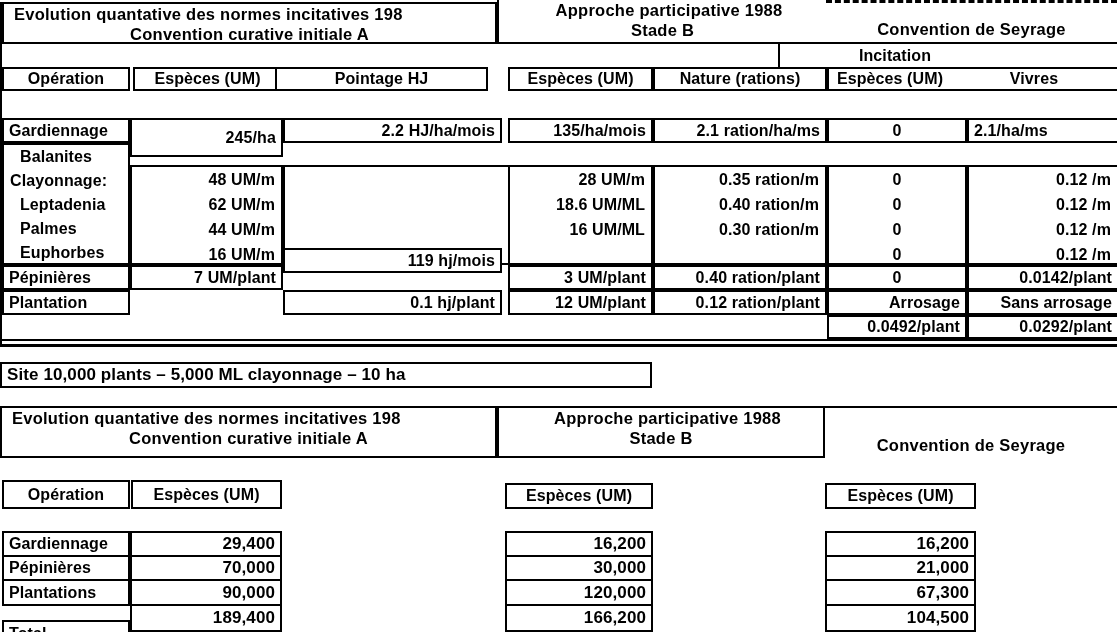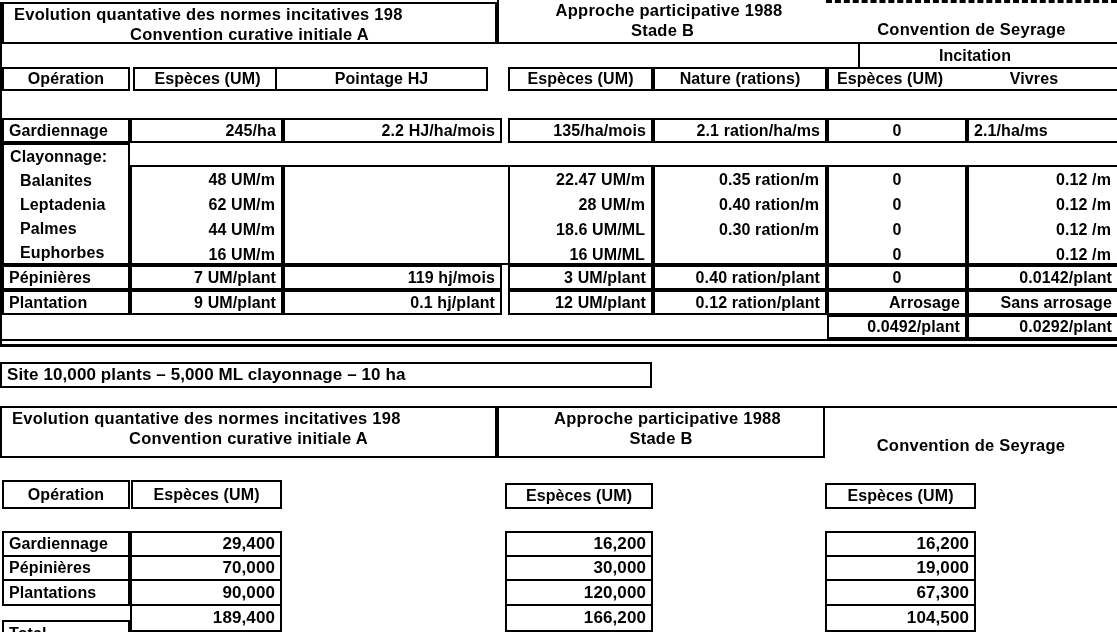--- a/index.html
+++ b/index.html
@@ -38,54 +38,53 @@
     <div class="t1">Evolution quantative des normes incitatives 198</div>
     <div class="t2">Convention curative initiale A</div>
   </div>
   <div class="cell titlebox ctr bt0" style="left:497px;top:0;width:331px;height:44px">
     <div class="t1">Approche participative 1988</div>
     <div class="t2">Stade B</div>
   </div>
   <div class="cell bottomtext bl0 br0" style="left:826px;top:0;width:291px;height:44px;border-top:3px dashed #000">
     <div>Convention de Seyrage</div>
   </div>
-  <div class="cell c bt0 br0" style="left:858px;top:44px;width:232px;height:25px">Incitation</div>
+  <div class="cell c bt0 br0" style="left:778px;top:44px;width:232px;height:25px">Incitation</div>
 
   <div class="cell c" style="left:2px;top:67px;width:128px;height:24px">Opération</div>
   <div class="cell c" style="left:133px;top:67px;width:149px;height:24px">Espèces (UM)</div>
   <div class="cell c" style="left:275px;top:67px;width:213px;height:24px">Pointage HJ</div>
   <div class="cell c" style="left:508px;top:67px;width:145px;height:24px">Espèces (UM)</div>
   <div class="cell c" style="left:653px;top:67px;width:174px;height:24px">Nature (rations)</div>
   <div class="cell c" style="left:827px;top:67px;width:126px;height:24px">Espèces (UM)</div>
   <div class="cell c bl0 br0" style="left:951px;top:67px;width:166px;height:24px">Vivres</div>
 
   <div class="cell l" style="left:2px;top:118px;width:128px;height:25px">Gardiennage</div>
-  <div class="cell r" style="left:130px;top:118px;width:153px;height:25px">245/ha</div>
+  <div class="cell r" style="left:130px;top:118px;width:153px;height:39px">245/ha</div>
   <div class="cell r" style="left:283px;top:118px;width:219px;height:25px">2.2 HJ/ha/mois</div>
   <div class="cell r" style="left:508px;top:118px;width:145px;height:25px">135/ha/mois</div>
   <div class="cell r" style="left:653px;top:118px;width:174px;height:25px">2.1 ration/ha/ms</div>
   <div class="cell c" style="left:827px;top:118px;width:140px;height:25px">0</div>
   <div class="cell l br0" style="left:967px;top:118px;width:150px;height:25px">2.1/ha/ms</div>
 
   <div class="cell stack stack5" style="left:2px;top:143px;width:128px;height:122px">
+    <div class="ln l indent">Balanites</div>
     <div class="ln l">Clayonnage:</div>
-    <div class="ln l indent">Balanites</div>
     <div class="ln l indent">Leptadenia</div>
     <div class="ln l indent">Palmes</div>
     <div class="ln l indent">Euphorbes</div>
   </div>
   <div class="cell stack" style="left:130px;top:165px;width:153px;height:100px">
     <div class="ln r">48 UM/m</div>
     <div class="ln r">62 UM/m</div>
     <div class="ln r">44 UM/m</div>
     <div class="ln r">16 UM/m</div>
   </div>
   <div class="cell" style="left:283px;top:165px;width:227px;height:100px"></div>
   <div class="cell stack" style="left:508px;top:165px;width:145px;height:100px">
-    <div class="ln r">22.47 UM/m</div>
     <div class="ln r">28 UM/m</div>
     <div class="ln r">18.6 UM/ML</div>
     <div class="ln r">16 UM/ML</div>
   </div>
   <div class="cell stack" style="left:653px;top:165px;width:174px;height:100px">
     <div class="ln r">0.35 ration/m</div>
     <div class="ln r">0.40 ration/m</div>
     <div class="ln r">0.30 ration/m</div>
     <div class="ln r"></div>
   </div>
@@ -97,28 +96,27 @@
   </div>
   <div class="cell stack br0" style="left:967px;top:165px;width:150px;height:100px">
     <div class="ln r">0.12 /m</div>
     <div class="ln r">0.12 /m</div>
     <div class="ln r">0.12 /m</div>
     <div class="ln r">0.12 /m</div>
   </div>
 
   <div class="cell l" style="left:2px;top:265px;width:128px;height:25px">Pépinières</div>
   <div class="cell r" style="left:130px;top:265px;width:153px;height:25px">7 UM/plant</div>
-  <div class="cell r" style="left:283px;top:265px;width:219px;height:25px">119 hj/mois</div>
+  <div class="cell r" style="left:283px;top:248px;width:219px;height:25px">119 hj/mois</div>
   <div class="cell r" style="left:508px;top:265px;width:145px;height:25px">3 UM/plant</div>
   <div class="cell r" style="left:653px;top:265px;width:174px;height:25px">0.40 ration/plant</div>
   <div class="cell c" style="left:827px;top:265px;width:140px;height:25px">0</div>
   <div class="cell r br0" style="left:967px;top:265px;width:150px;height:25px">0.0142/plant</div>
 
   <div class="cell l" style="left:2px;top:290px;width:128px;height:25px">Plantation</div>
-  <div class="cell r" style="left:130px;top:290px;width:153px;height:25px">9 UM/plant</div>
   <div class="cell r" style="left:283px;top:290px;width:219px;height:25px">0.1 hj/plant</div>
   <div class="cell r" style="left:508px;top:290px;width:145px;height:25px">12 UM/plant</div>
   <div class="cell r" style="left:653px;top:290px;width:174px;height:25px">0.12 ration/plant</div>
   <div class="cell r" style="left:827px;top:290px;width:140px;height:25px">Arrosage</div>
   <div class="cell r br0" style="left:967px;top:290px;width:150px;height:25px">Sans arrosage</div>
 
   <div class="cell r" style="left:827px;top:315px;width:140px;height:24px">0.0492/plant</div>
   <div class="cell r br0" style="left:967px;top:315px;width:150px;height:24px">0.0292/plant</div>
 
   <div class="hline" style="left:0;top:339px;width:1117px;height:2px"></div>
@@ -144,21 +142,21 @@
   <div class="cell c" style="left:825px;top:483px;width:151px;height:26px">Espèces (UM)</div>
 
   <div class="cell l" style="left:2px;top:531px;width:128px;height:26px">Gardiennage</div>
   <div class="cell r big" style="left:130px;top:531px;width:152px;height:26px">29,400</div>
   <div class="cell r big" style="left:505px;top:531px;width:148px;height:26px">16,200</div>
   <div class="cell r big" style="left:825px;top:531px;width:151px;height:26px">16,200</div>
 
   <div class="cell l" style="left:2px;top:555px;width:128px;height:26px">Pépinières</div>
   <div class="cell r big" style="left:130px;top:555px;width:152px;height:26px">70,000</div>
   <div class="cell r big" style="left:505px;top:555px;width:148px;height:26px">30,000</div>
-  <div class="cell r big" style="left:825px;top:555px;width:151px;height:26px">19,000</div>
+  <div class="cell r big" style="left:825px;top:555px;width:151px;height:26px">21,000</div>
 
   <div class="cell l" style="left:2px;top:579px;width:128px;height:27px">Plantations</div>
   <div class="cell r big" style="left:130px;top:579px;width:152px;height:27px">90,000</div>
   <div class="cell r big" style="left:505px;top:579px;width:148px;height:27px">120,000</div>
   <div class="cell r big" style="left:825px;top:579px;width:151px;height:27px">67,300</div>
 
   <div class="cell l" style="left:2px;top:620px;width:128px;height:28px">Total</div>
   <div class="cell r big" style="left:130px;top:604px;width:152px;height:28px">189,400</div>
   <div class="cell r big" style="left:505px;top:604px;width:148px;height:28px">166,200</div>
   <div class="cell r big" style="left:825px;top:604px;width:151px;height:28px">104,500</div>

